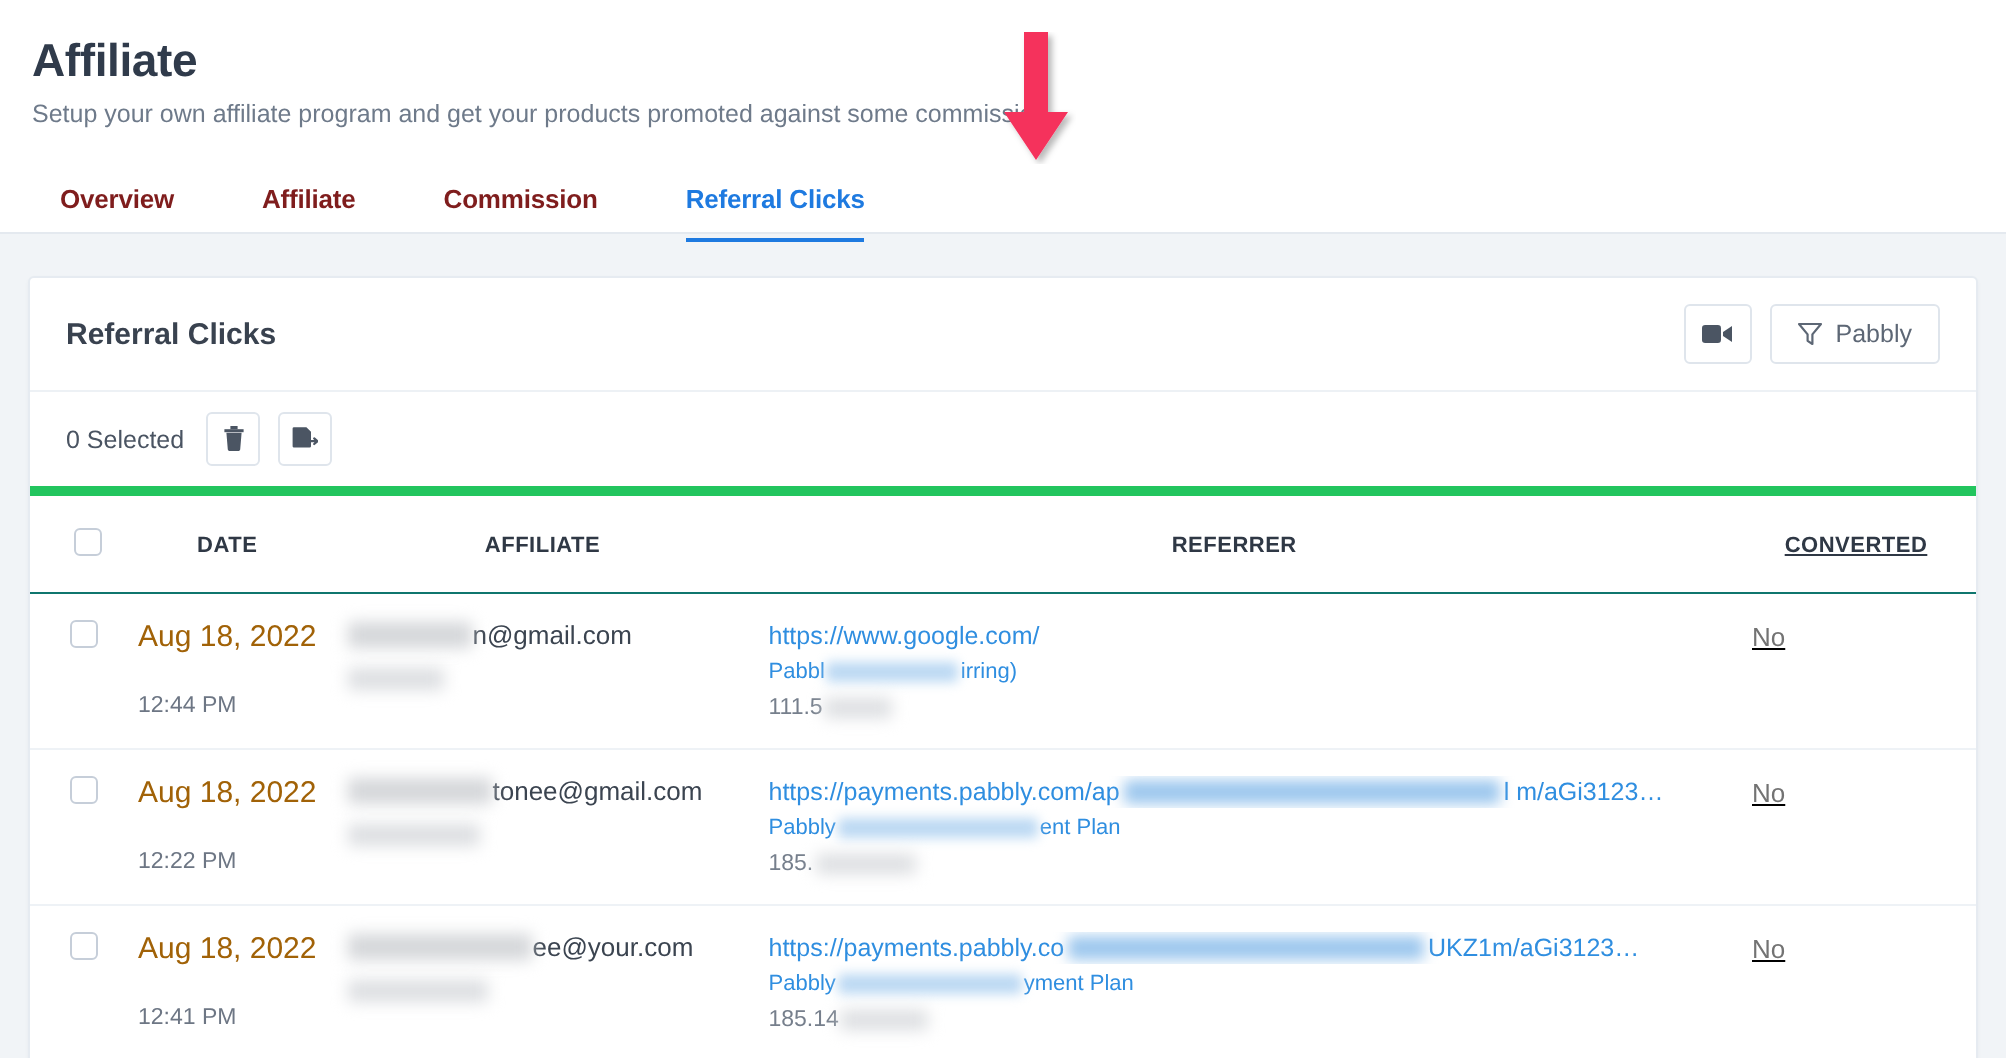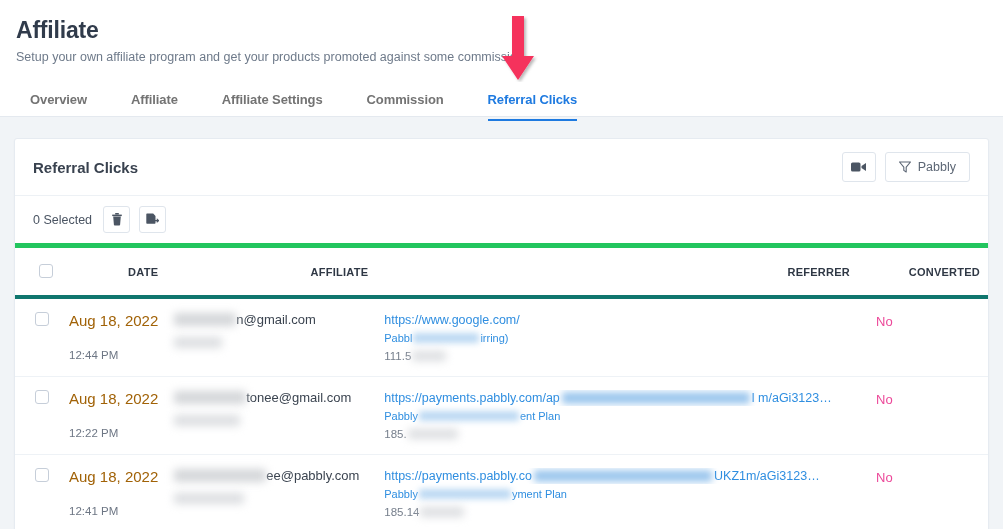--- a/index.html
+++ b/index.html
@@ -34,21 +34,21 @@
   }
   .tabs {
     display: flex;
     align-items: flex-end;
     margin-top: 16px;
     height: 40px;
   }
   .tab {
     font-size: 13px;
     font-weight: 700;
-    color: #737373;
+    color: #7f1d1d;
     padding: 0 0 12px 0;
     margin-right: 44px;
     border-bottom: 2px solid transparent;
     cursor: pointer;
     white-space: nowrap;
     letter-spacing: -0.1px;
   }
   .tab:first-child { margin-left: 14px; }
   .tab.active {
     color: #1e7ae0;
@@ -123,39 +123,39 @@
     border: 1px solid #dfe5ec;
     border-radius: 3px;
     background: #fff;
     display: flex; align-items: center; justify-content: center;
     cursor: pointer;
   }
 
   
   table { width: 100%; border-collapse: collapse; }
   thead th {
-    text-align: right;
+    text-align: center;
     font-size: 11px;
     font-weight: 700;
     color: #2f3845;
     letter-spacing: 0.25px;
     padding: 16px 8px 15px 8px;
-    border-bottom: 4px solid #0f766e;
+    border-bottom: 1px solid #0f766e;
     white-space: nowrap;
   }
   tbody td {
     padding: 13px 8px 14px 8px;
     border-bottom: 1px solid #eef2f6;
     vertical-align: top;
   }
   .col-check { width: 46px; padding-left: 20px !important; }
   .col-date { width: 105px; }
   .col-affiliate { width: 210px; }
   .col-referrer { }
-  .col-converted { width: 130px; padding-left: 18px !important; }
+  .col-converted { width: 130px; padding-left: 18px !important; text-decoration: underline; }
 
   .chk {
     width: 14px; height: 14px;
     border: 1px solid #c6ced9;
     border-radius: 3px;
     background: #fff;
     display: inline-block;
     cursor: pointer;
   }
 
@@ -175,21 +175,21 @@
   }
   .ref-sub {
     font-size: 11px;
     color: #2f8ee0;
     margin-top: 3px;
     line-height: 14px;
     white-space: nowrap;
   }
   .ref-ip { font-size: 11.5px; color: #767f8c; margin-top: 5px; white-space: nowrap; text-align: right; }
 
-  .converted-no { font-size: 13px; color: #ec4899; }
+  .converted-no { font-size: 13px; color: #737373; }
 
   
   .blur {
     display: inline-block;
     vertical-align: middle;
     border-radius: 2px;
     filter: blur(4px);
   }
   .blur-gray { background: #d4d6d9; }
   .blur-gray-lt { background: #dcdee1; }
@@ -202,21 +202,20 @@
 
 <div class="page">
 
   <div class="topbar">
     <div class="page-title">Affiliate</div>
     <div class="page-subtitle">Setup your own affiliate program and get your products promoted against some commission.</div>
 
     <div class="tabs">
       <div class="tab">Overview</div>
       <div class="tab">Affiliate</div>
-      <div class="tab">Affiliate Settings</div>
       <div class="tab">Commission</div>
       <div class="tab active">Referral Clicks</div>
     </div>
 
     <svg class="arrow-annotation" viewBox="0 0 40 66">
       <defs>
         <filter id="ashadow" x="-50%" y="-50%" width="200%" height="200%">
           <feDropShadow dx="2" dy="2" stdDeviation="1.6" flood-color="#000" flood-opacity="0.28"></feDropShadow>
         </filter>
       </defs>
@@ -354,21 +353,21 @@
             <td class="col-check">
               <span class="chk"></span>
             </td>
             <td class="col-date">
               <div class="date-main">Aug 18, 2022</div>
               <div class="date-sub">12:41 PM</div>
             </td>
             <td class="col-affiliate">
               <div class="inline-wrap">
                 <span class="blur blur-gray" style="width:92px;height:13px;"></span>
-                <span class="aff-email">ee@pabbly.com</span>
+                <span class="aff-email">ee@your.com</span>
               </div>
               <div style="margin-top:6px;">
                 <span class="blur blur-gray-lt" style="width:70px;height:11px;"></span>
               </div>
             </td>
             <td class="col-referrer">
               <div class="ref-url inline-wrap">
                 <span>https://payments.pabbly.co</span>
                 <span class="blur blur-blue-dk" style="width:178px;height:12px;margin:0 2px;"></span>
                 <span>UKZ1m/aGi3123…</span>

